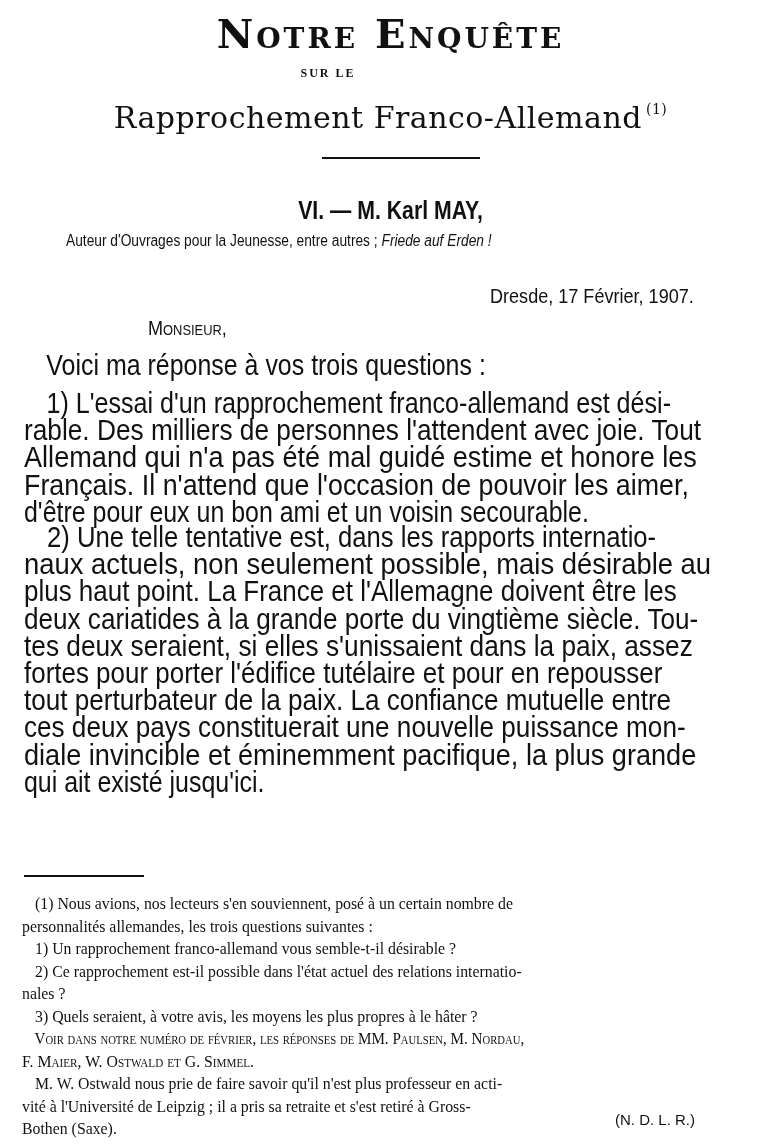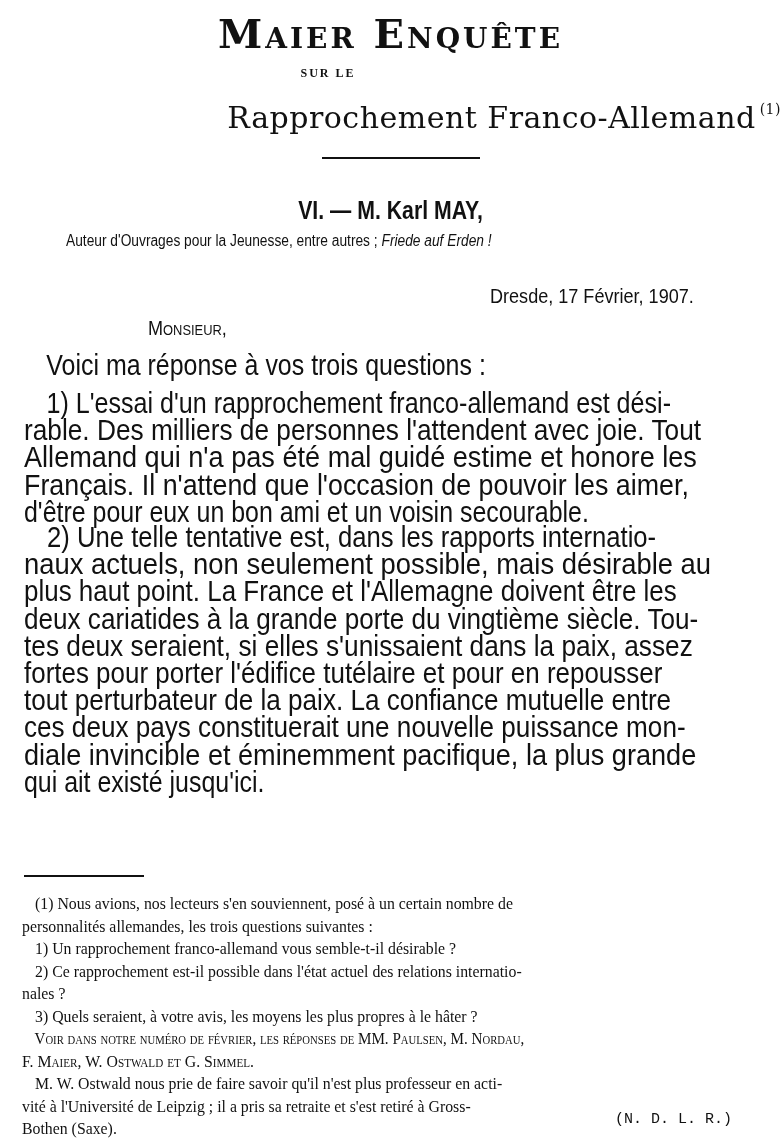--- a/index.html
+++ b/index.html
@@ -1,39 +1,39 @@
 <!DOCTYPE html>
 <html><head>
 <meta charset="utf-8">
 <style>
   html, body { margin: 0; padding: 0; background: #ffffff; }
   body { width: 781px; height: 1144px; position: relative; overflow: hidden; color: #111; font-family: "Liberation Serif", serif; }
   .abs { position: absolute; white-space: nowrap; }
   .title { left: 0; width: 781px; top: 10px; text-align: center; font-family: "DejaVu Serif", serif; font-weight: bold; font-size: 40px; letter-spacing: 3px; font-variant: small-caps; }
   .surle { left: 0; width: 656px; top: 66px; text-align: center; font-size: 12px; font-weight: bold; letter-spacing: 2px; font-family: "Liberation Serif", serif; }
-  .subtitle { left: 0; width: 781px; top: 100px; text-align: right; font-family: "DejaVu Serif", serif; font-size: 30px; letter-spacing: 0.5px; }
+  .subtitle { left: 0; width: 781px; top: 100px; text-align: center; font-family: "DejaVu Serif", serif; font-size: 30px; letter-spacing: 0.5px; }
   .subtitle sup { font-size: 14px; vertical-align: 14px; margin-left: 4px; }
   .rule1 { left: 322px; top: 157px; width: 158px; height: 2px; background: #111; }
   .author { left: 0; width: 781px; top: 196px; text-align: center; font-family: "Liberation Sans", sans-serif; font-weight: bold; font-size: 25px; transform: scaleX(0.85); transform-origin: center; }
   .author-desc { left: 66px; top: 232px; font-family: "Liberation Sans", sans-serif; font-size: 16px; transform: scaleX(0.86); transform-origin: left; }
   .author-desc i { font-style: italic; }
   .date { left: 490px; top: 284px; font-size: 21px; font-family: "Liberation Sans", sans-serif; transform: scaleX(0.86); transform-origin: left; }
   .salutation { left: 148px; top: 316px; font-size: 21px; font-family: "Liberation Sans", sans-serif; font-variant: small-caps; transform: scaleX(0.86); transform-origin: left; }
   .para { position: absolute; left: 24px; width: 753px; font-family: Liberation Sans, sans-serif; font-size: 29px; line-height: 27.2px; }
   .line { display: block; white-space: nowrap; transform-origin: left; }
   .rule2 { left: 24px; top: 875px; width: 120px; height: 2px; background: #111; }
   .fn { position: absolute; left: 22px; width: 755px; font-family: "Liberation Serif", serif; font-size: 17px; line-height: 22.5px; }
   .fn .line { transform-origin: left; }
   .sc { font-variant: small-caps; }
-  .ndlr { position: absolute; left: 615px; top: 1111px; font-size: 15px; font-family: Liberation Mono, monospace; }
+  .ndlr { position: absolute; left: 615px; top: 1111px; font-size: 15px; font-family: Liberation Sans, sans-serif; }
 </style>
 </head>
 <body>
 
-<div class="abs title">Maier Enquête</div>
+<div class="abs title">Notre Enquête</div>
 <div class="abs surle">SUR LE</div>
 <div class="abs subtitle"><span>Rapprochement Franco-Allemand</span><sup>(1)</sup></div>
 <div class="abs rule1"></div>
 
 <div class="abs author">VI. — M. Karl MAY,</div>
 <div class="abs author-desc"><span>Auteur d'Ouvrages pour la Jeunesse, entre autres ;</span> <i>Friede auf Erden !</i></div>
 
 <div class="abs date">Dresde, 17 Février, 1907.</div>
 <div class="abs salutation">Monsieur,</div>
 

